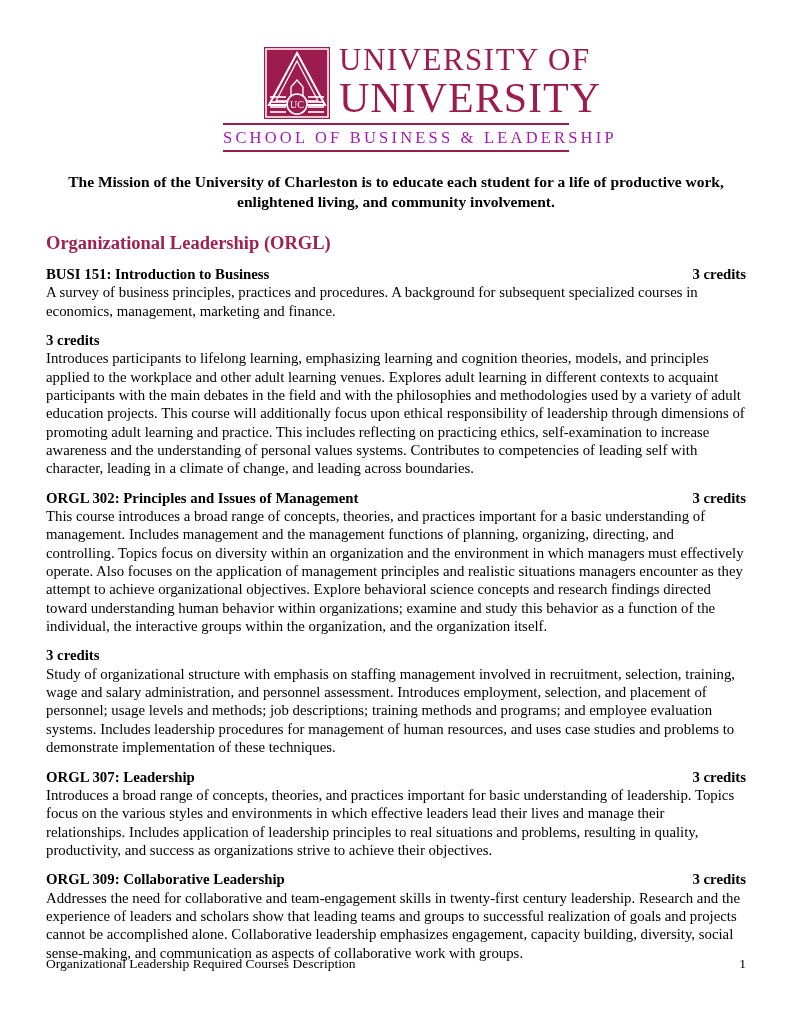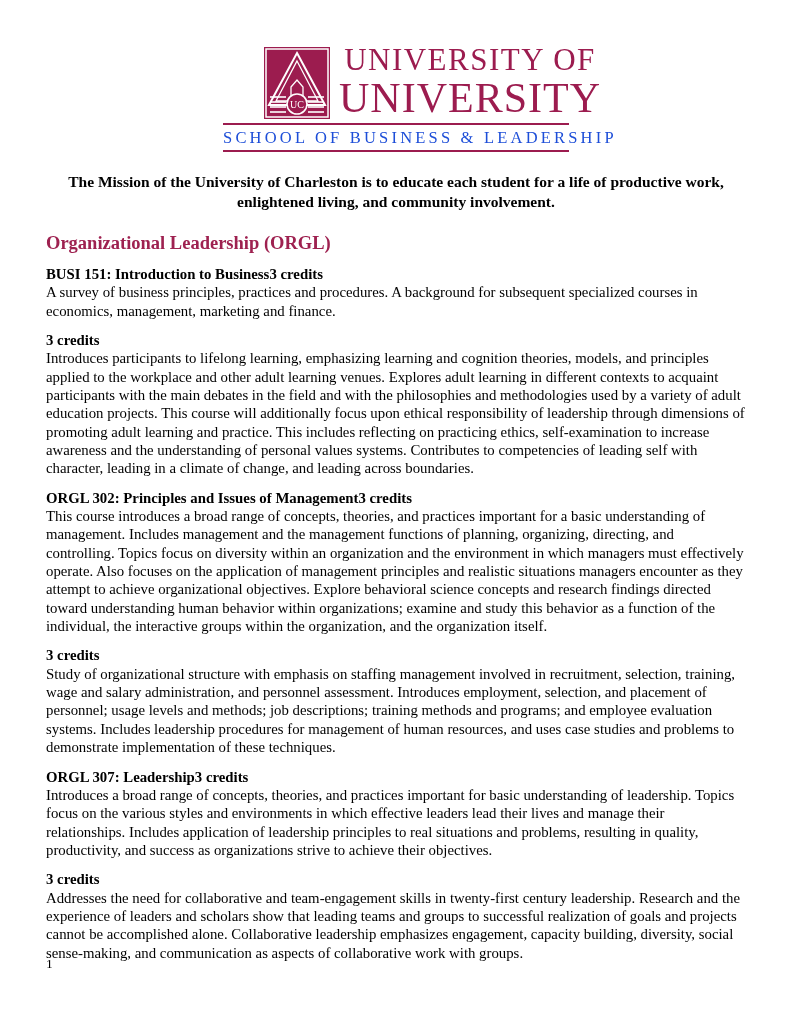--- a/index.html
+++ b/index.html
@@ -39,38 +39,37 @@
   }
   .wordmark {
     color: #9c1c4f;
     line-height: 1;
     white-space: nowrap;
   }
   .wordmark-line1 {
     font-size: 31px;
     letter-spacing: 1.5px;
     margin-bottom: 2px;
-    text-align: center;
   }
   .wordmark-line2 {
     font-size: 42px;
     letter-spacing: 1px;
   }
   .logo-rule {
     height: 2px;
     background: #9c1c4f;
     margin-top: 4px;
   }
   .logo-rule-2 {
     height: 2px;
     background: #9c1c4f;
     margin-top: 2px;
   }
   .school-line {
-    color: #1d4ed8;
+    color: #a21caf;
     font-size: 16.5px;
     letter-spacing: 3.2px;
     text-align: center;
     margin-top: 3px;
     white-space: nowrap;
   }
 
   
   .mission {
     margin: 20px 18px 0 18px;
@@ -87,21 +86,21 @@
     font-weight: bold;
     font-size: 18.5px;
   }
 
   
   .course {
     margin-top: 11px;
   }
   .course-header {
     display: flex;
-    justify-content: flex-start;
+    justify-content: space-between;
     align-items: baseline;
     font-weight: bold;
     font-size: 14.8px;
     line-height: 1.24;
   }
   .course-desc {
     margin: 0;
     font-size: 14.8px;
     line-height: 1.24;
     text-align: left;
@@ -202,23 +201,25 @@
     <section class="course">
       <div class="course-header">
         <span class="course-title">ORGL 307: Leadership</span>
         <span class="course-credits">3 credits</span>
       </div>
       <p class="course-desc">Introduces a broad range of concepts, theories, and practices important for basic understanding of leadership. Topics focus on the various styles and environments in which effective leaders lead their lives and manage their relationships. Includes application of leadership principles to real situations and problems, resulting in quality, productivity, and success as organizations strive to achieve their objectives.</p>
     </section>
 
     <section class="course">
       <div class="course-header">
+        <span class="course-title">ORGL 309: Collaborative Leadership</span>
         <span class="course-credits">3 credits</span>
       </div>
       <p class="course-desc">Addresses the need for collaborative and team-engagement skills in twenty-first century leadership. Research and the experience of leaders and scholars show that leading teams and groups to successful realization of goals and projects cannot be accomplished alone. Collaborative leadership emphasizes engagement, capacity building, diversity, social sense-making, and communication as aspects of collaborative work with groups.</p>
     </section>
   </div>
 
   <div class="footer">
+    <span>Organizational Leadership Required Courses Description</span>
     <span>1</span>
   </div>
 
 </div>
 
 </body></html>

